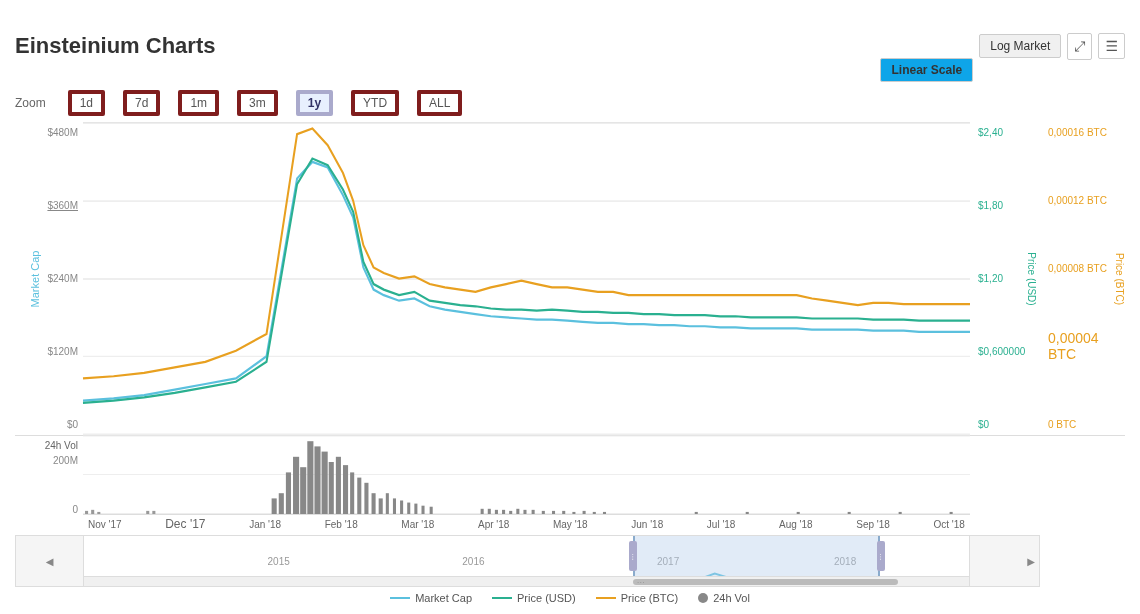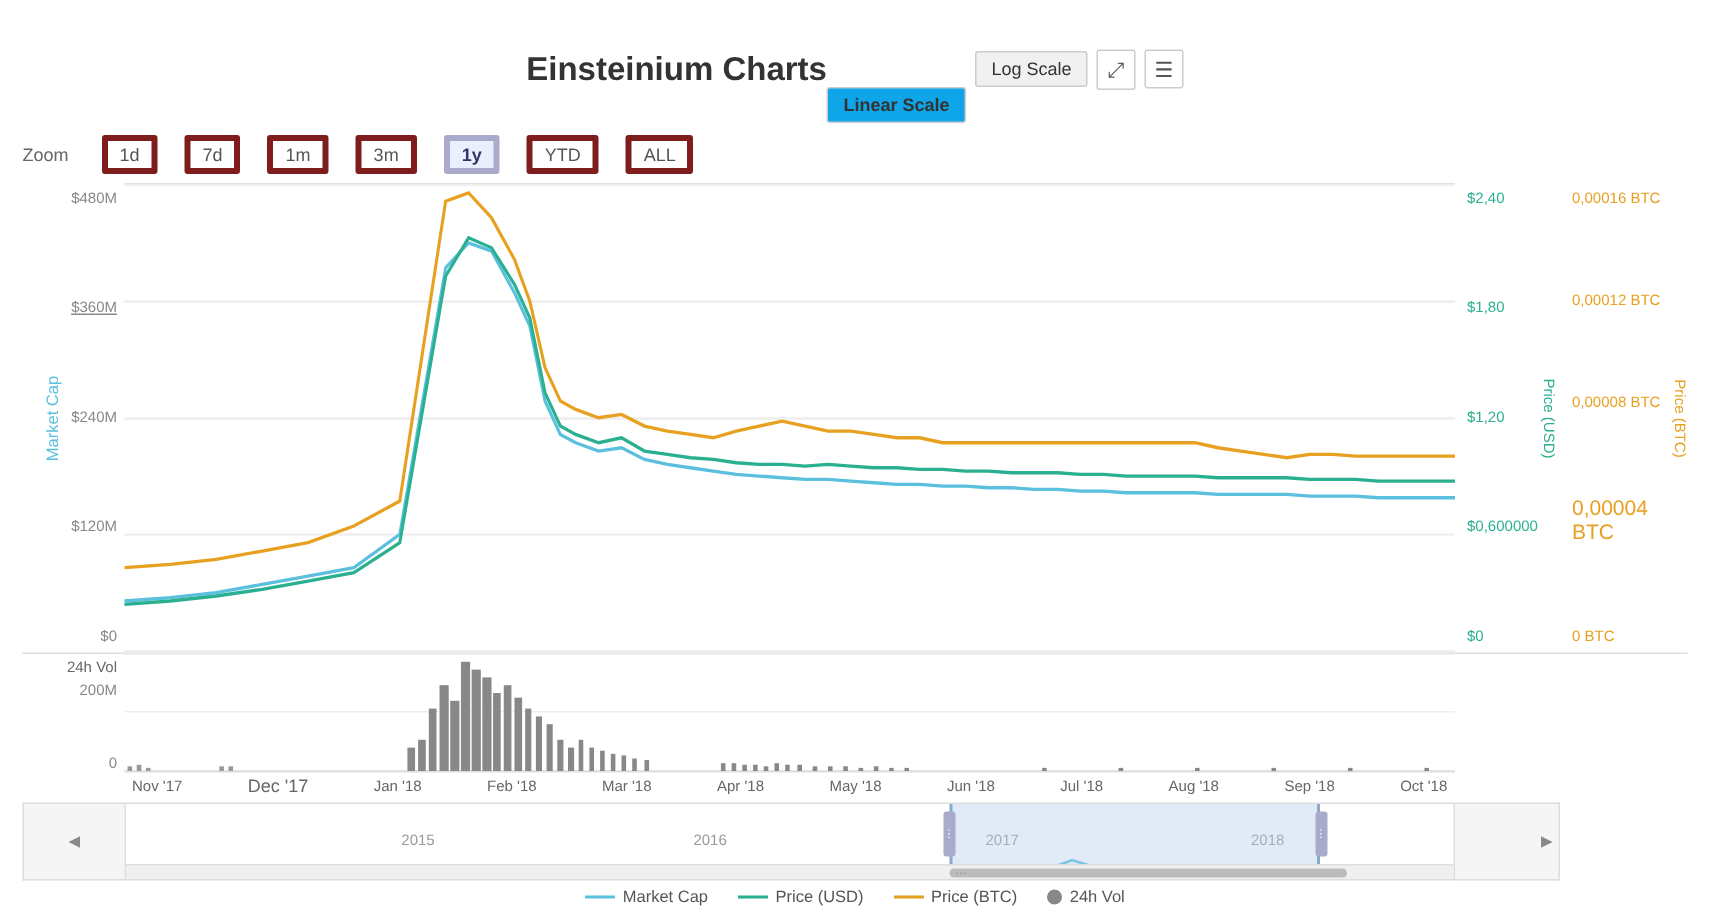--- a/index.html
+++ b/index.html
@@ -1,21 +1,21 @@
 <!DOCTYPE html>
 <html><head>
   <meta charset="utf-8">
   <style>
     * { box-sizing: border-box; margin: 0; padding: 0; }
     body { font-family: Arial, sans-serif; background: #fff; color: #333; width: 1140px; height: 614px; overflow: hidden; }
     
     .page-wrapper { width: 1140px; height: 614px; display: flex; flex-direction: column; padding: 10px 15px 5px 15px; }
     
     
-    .header { display: flex; align-items: center; justify-content: center; margin-bottom: 8px; }
+    .header { display: flex; align-items: center; justify-content: space-between; margin-bottom: 8px; }
     .title { font-size: 22px; font-weight: bold; color: #333; }
     .header-controls { display: flex; align-items: center; gap: 6px; }
     .scale-btn { padding: 4px 10px; font-size: 12px; border: 1px solid #ccc; background: #f0f0f0; cursor: pointer; border-radius: 2px; color: #333; }
     .scale-btn.active { background: #0ea5e9; font-weight: bold; margin-top: 48px; }
     .icon-btn { padding: 4px 6px; font-size: 14px; border: 1px solid #ccc; background: #fff; cursor: pointer; border-radius: 2px; color: #555; }
     
     
     .zoom-bar { display: flex; align-items: center; justify-content: space-between; margin-bottom: 6px; }
     .zoom-left { display: flex; align-items: center; gap: 18px; }
     .zoom-label { font-size: 12px; color: #666; margin-right: 4px; }
@@ -37,21 +37,21 @@
   </style>
 </head>
 <body>
 
 <div class="page-wrapper">
 
   <div class="header">
     <div class="title">Einsteinium Charts</div>
     <div class="header-controls">
       <button class="scale-btn active">Linear Scale</button>
-      <button class="scale-btn">Log Scale</button>
+      <button class="scale-btn">Log Market</button>
       <button class="icon-btn">⤢</button>
       <button class="icon-btn">☰</button>
     </div>
   </div>
 
   <div class="zoom-bar">
     <div class="zoom-left">
       <span class="zoom-label">Zoom</span>
       <button class="zoom-btn">1d</button>
       <button class="zoom-btn">7d</button>

